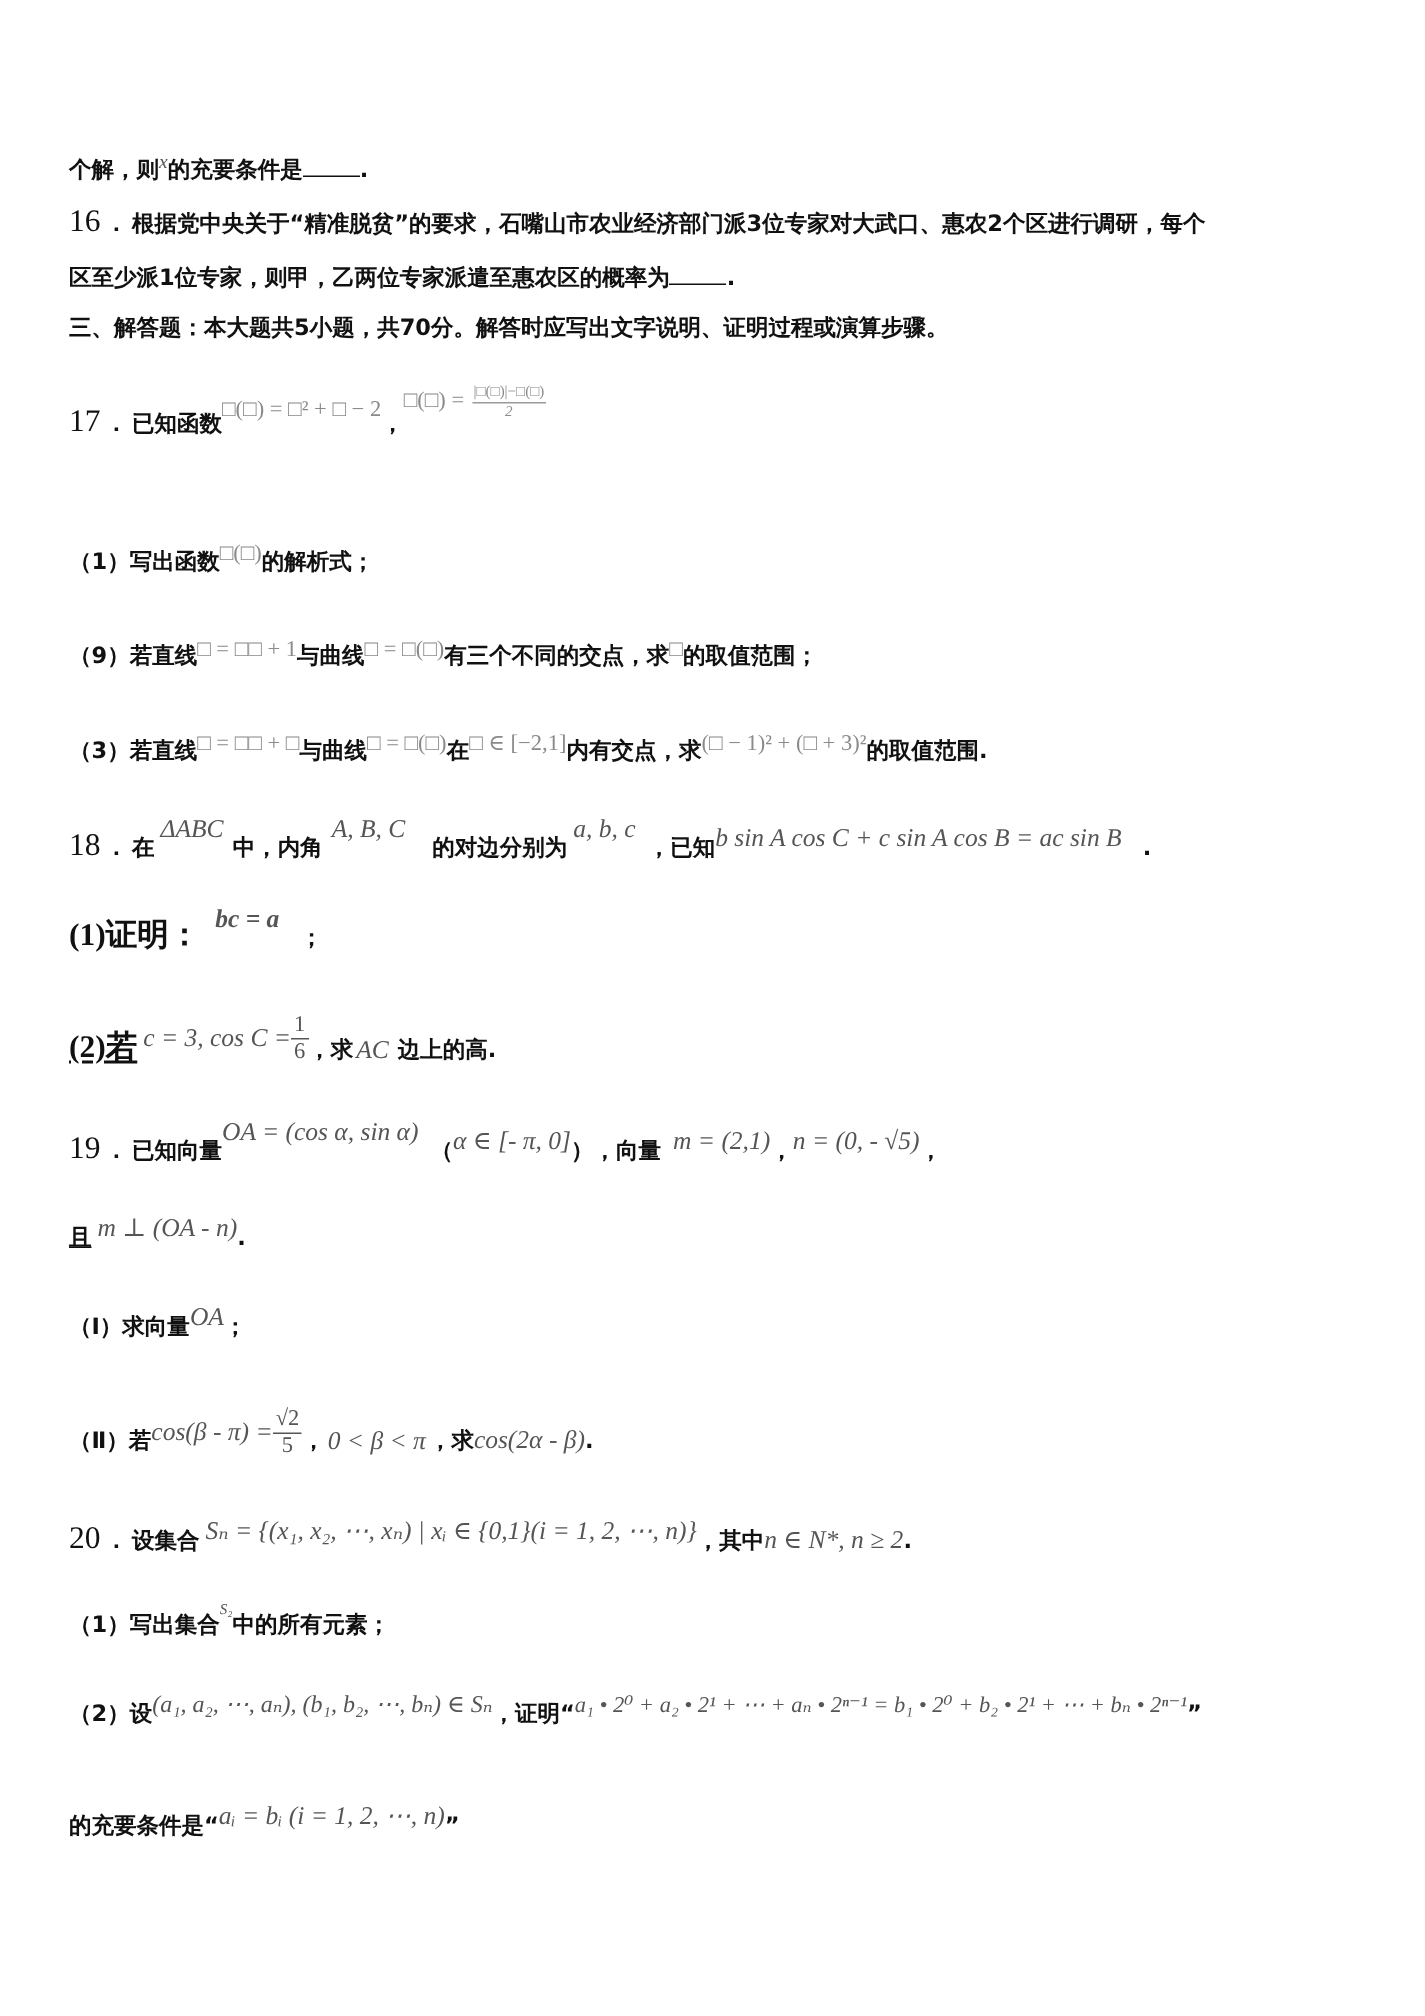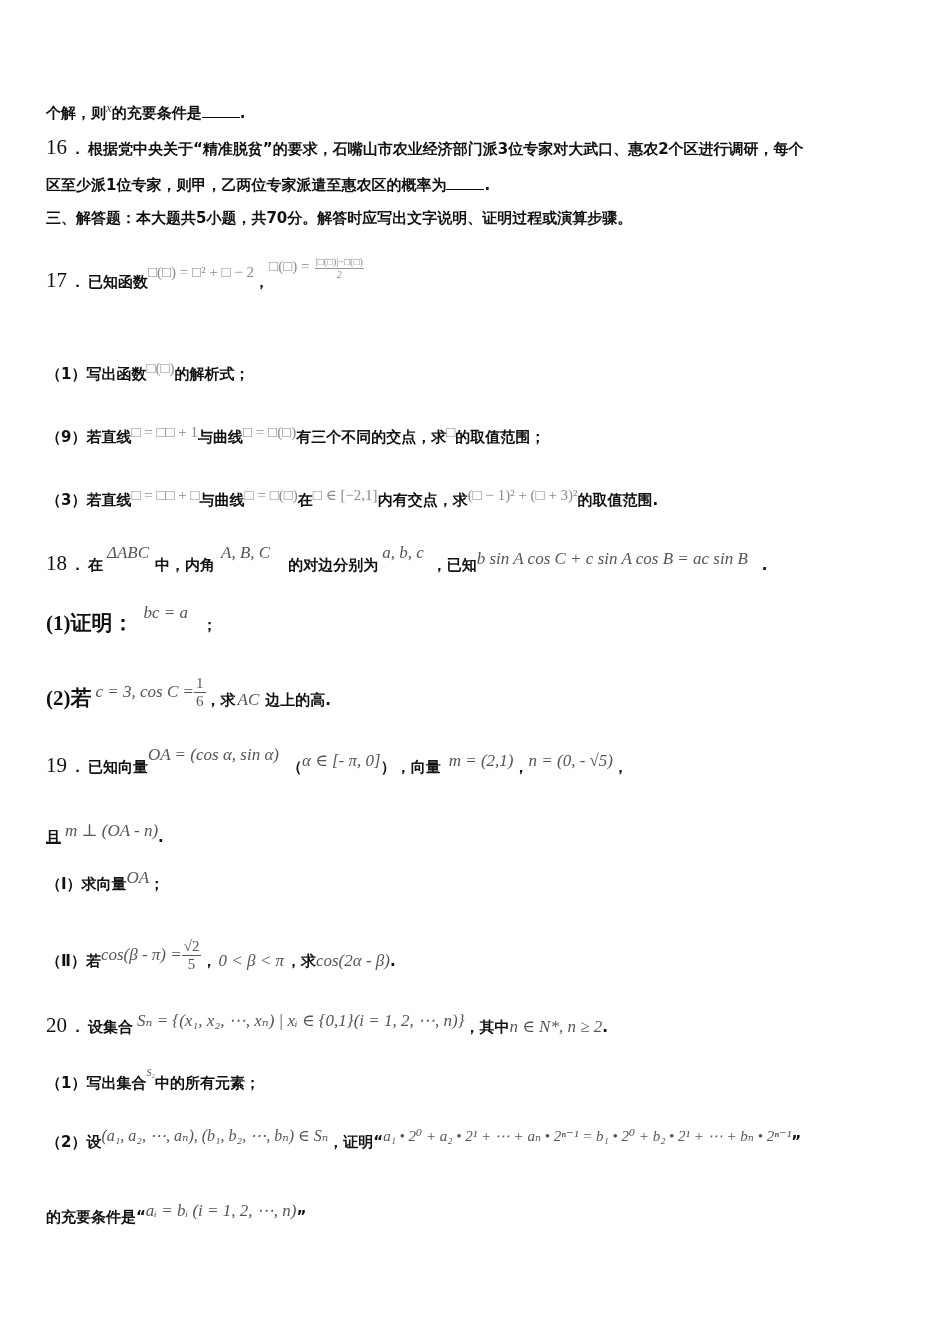--- a/index.html
+++ b/index.html
@@ -63,32 +63,32 @@
 
 <div class="line" style="top:490px;">
   <span>（3）若直线</span><span class="mtype" style="top:-5px;">□ = □□ + □</span><span>与曲线</span><span class="mtype" style="top:-5px;">□ = □(□)</span><span>在</span><span class="mtype" style="top:-5px;">□ ∈ [−2,1]</span><span>内有交点，求</span><span class="mtype" style="top:-5px;">(□ − 1)² + (□ + 3)²</span><span>的取值范围.</span>
 </div>
 
 <div class="line" style="top:553px;">
   <span class="num">18．</span><span>在</span><span class="math up" style="margin:0 6px 0 4px;text-align:center;">ΔABC</span><span>中，内角</span><span class="math up" style="margin:0 18px 0 6px;">A, B, C</span><span>的对边分别为</span><span class="math up" style="margin:0 8px 0 4px;">a, b, c</span><span>，已知</span><span class="math up2" style="margin-right:14px;">b sin A cos C + c sin A cos B = ac sin B</span><span>.</span>
 </div>
 
 <div class="line" style="top:613px;">
-  <span class="num" style="font-weight:bold;">(1)证明：</span><span class="math up" style="margin:12px 14px 0 10px;">bc = a</span><span>；</span>
+  <span class="num" style="font-weight:bold;">(1)证明：</span><span class="math up" style="margin:12px 14px 0 10px;font-weight:bold;">bc = a</span><span>；</span>
 </div>
 
 <div class="line" style="top:683px;">
-  <span class="num" style="font-weight:bold;">(2)若</span><span class="math" style="position:relative;top:-8px;margin-left:4px;">c = 3, cos C =</span><span class="frac" style="position:relative;top:-8px;"><span class="n">1</span><span class="d">6</span></span><span>，求</span><span class="math" style="margin:0 6px 0 2px;">AC</span><span>边上的高.</span>
+  <span class="num" style="font-weight:bold;text-decoration:underline;">(2)若</span><span class="math" style="position:relative;top:-8px;margin-left:4px;">c = 3, cos C =</span><span class="frac" style="position:relative;top:-8px;"><span class="n">1</span><span class="d">6</span></span><span>，求</span><span class="math" style="margin:0 6px 0 2px;">AC</span><span>边上的高.</span>
 </div>
 
 <div class="line" style="top:755px;">
   <span class="num">19．</span><span>已知向量</span><span class="math up" style="margin-right:8px;">OA = (cos α, sin α)</span><span>（</span><span class="math up2">α ∈ [- π, 0]</span><span>），向量</span><span class="math up2" style="margin-left:8px;">m = (2,1)</span><span>，</span><span class="math up2">n = (0, - √5)</span><span>，</span>
 </div>
 
-<div class="line" style="top:815px;margin-top:12px;">
+<div class="line" style="top:815px;">
   <span style="text-decoration:underline;">且</span><span class="math up2" style="margin-left:4px;">m ⊥ (OA - n)</span><span>.</span>
 </div>
 
 <div class="line" style="top:874px;">
   <span>（Ⅰ）求向量</span><span class="math up2">OA</span><span>；</span>
 </div>
 
 <div class="line" style="top:944px;">
   <span>（Ⅱ）若</span><span class="math up2">cos(β - π) =</span><span class="frac" style="position:relative;top:-6px;"><span class="n">√2</span><span class="d">5</span></span><span>，</span><span class="math" style="margin:0 2px;">0 &lt; β &lt; π</span><span>，求</span><span class="math">cos(2α - β)</span><span>.</span>
 </div>

